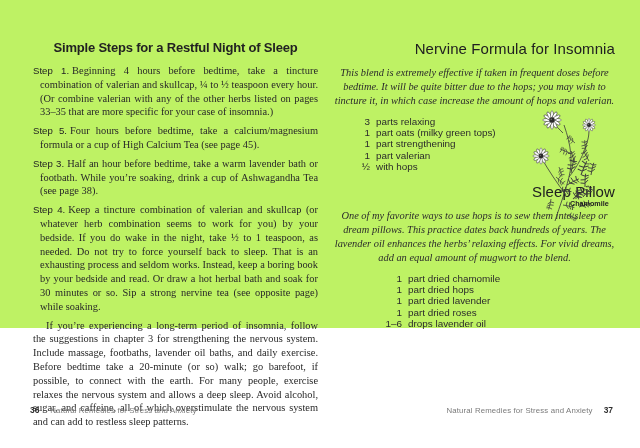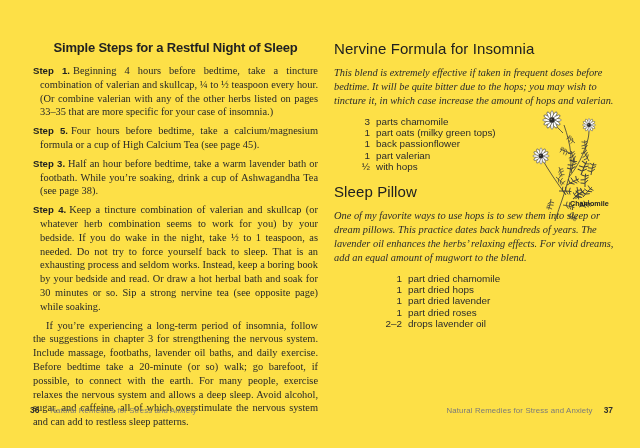--- a/index.html
+++ b/index.html
@@ -2,58 +2,58 @@
 <html><head>
 <meta charset="utf-8">
 <style>
   html,body { margin:0; padding:0; }
   body {
     width:640px; height:448px; overflow:hidden;
     background:#ffffff;
     font-family:"Liberation Serif", serif;
     -webkit-font-smoothing:antialiased;
   }
-  .spread { position:relative; width:640px; height:448px; background:#fde047; color:#282828; }
+  .spread { position:relative; width:640px; height:328px; background:#bef264; color:#282828; }
 
   
   .page-left { position:absolute; left:33px; top:40px; width:285px; }
   .lp-heading {
     margin:0 0 9px 0;
     font-family:"Liberation Sans", sans-serif;
     font-size:13px; font-weight:bold; letter-spacing:-0.2px;
     text-align:center; color:#222;
   }
   .step {
     margin:0 0 5px 0;
     font-size:10.4px; line-height:13.8px; text-align:justify;
     padding-left:7px; text-indent:-7px; color:#282828;
   }
   .step-label {
     font-family:"Liberation Sans", sans-serif;
-    font-size:9.6px; font-weight:bold; margin-right:3px; color:#222;
+    font-size:9.6px; font-weight:normal; margin-right:3px; color:#222;
   }
   .closing {
     margin:3px 0 0 0;
     font-size:10.4px; line-height:13.8px; text-align:justify;
     text-indent:13px; color:#282828;
   }
 
   
   .page-right { position:absolute; left:334px; top:36px; width:281px; }
   .rp-heading {
     margin:4px 0 9px 0;
     font-family:"Liberation Sans", sans-serif;
     font-size:15px; font-weight:500; letter-spacing:0.1px;
-    text-align:left; color:#202020;
+    text-align:right; color:#202020;
   }
   .rp-heading.second { margin-top:11px; }
   .intro {
     margin:0 0 8px 0;
     font-style:italic; font-size:10.4px; line-height:14px;
-    color:#2b2b2b; text-align:left;
+    color:#2b2b2b; text-align:center;
   }
   .ing-list { margin:1px 0 7px 0; }
   .ing-row {
     display:flex; align-items:baseline;
     font-family:"Liberation Sans", sans-serif;
     font-size:9.9px; line-height:11.2px; color:#2b2b2b;
   }
   .ing-qty { width:18px; text-align:right; margin-right:6px; flex:none; }
   .ing-list.first { margin-left:18px; }
   .ing-list.second { margin-left:50px; }
@@ -105,29 +105,29 @@
   </section>
 
   <section class="page-right">
 
     <h2 class="rp-heading">Nervine Formula for Insomnia</h2>
     <p class="intro">This blend is extremely effective if taken in frequent doses before bedtime. It will be quite bitter due to the hops; you may wish to tincture it, in which case increase the amount of hops and valerian.</p>
 
     <div class="ing-list first">
       <div class="ing-row">
         <span class="ing-qty">3</span>
-        <span class="ing-name">parts chamomile</span>
+        <span class="ing-name">parts relaxing</span>
       </div>
       <div class="ing-row">
         <span class="ing-qty">1</span>
         <span class="ing-name">part oats (milky green tops)</span>
       </div>
       <div class="ing-row">
         <span class="ing-qty">1</span>
-        <span class="ing-name">back passionflower</span>
+        <span class="ing-name">part strengthening</span>
       </div>
       <div class="ing-row">
         <span class="ing-qty">1</span>
         <span class="ing-name">part valerian</span>
       </div>
       <div class="ing-row">
         <span class="ing-qty">½</span>
         <span class="ing-name">with hops</span>
       </div>
     </div>
@@ -209,21 +209,21 @@
       </div>
       <div class="ing-row">
         <span class="ing-qty">1</span>
         <span class="ing-name">part dried lavender</span>
       </div>
       <div class="ing-row">
         <span class="ing-qty">1</span>
         <span class="ing-name">part dried roses</span>
       </div>
       <div class="ing-row">
-        <span class="ing-qty">2–2</span>
+        <span class="ing-qty">1–6</span>
         <span class="ing-name">drops lavender oil</span>
       </div>
     </div>
 
   </section>
 
   <div class="footer footer-left">
     <b class="pgnum">36</b>
     <span>Natural Remedies for Stress and Anxiety</span>
   </div>

